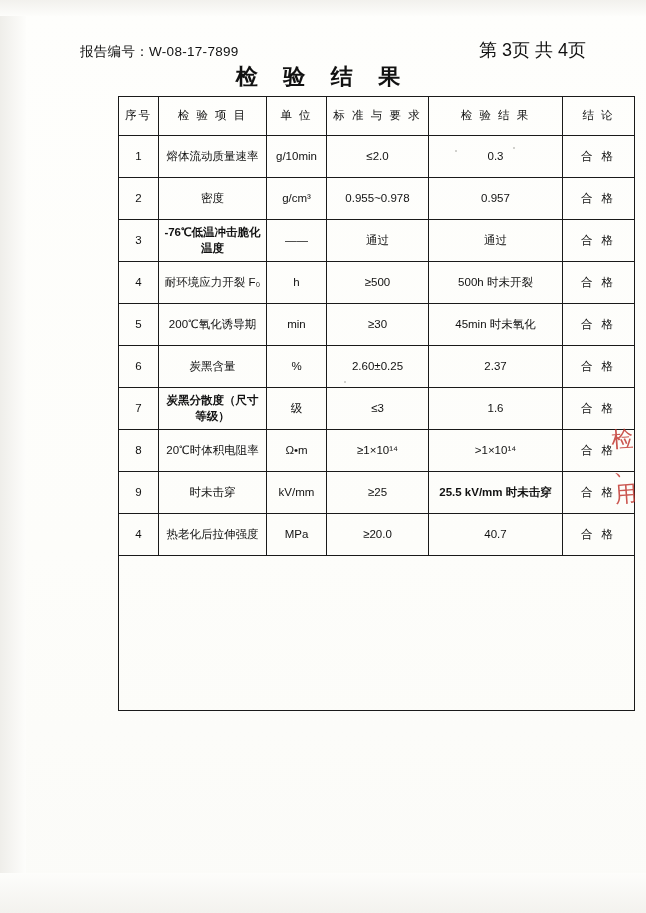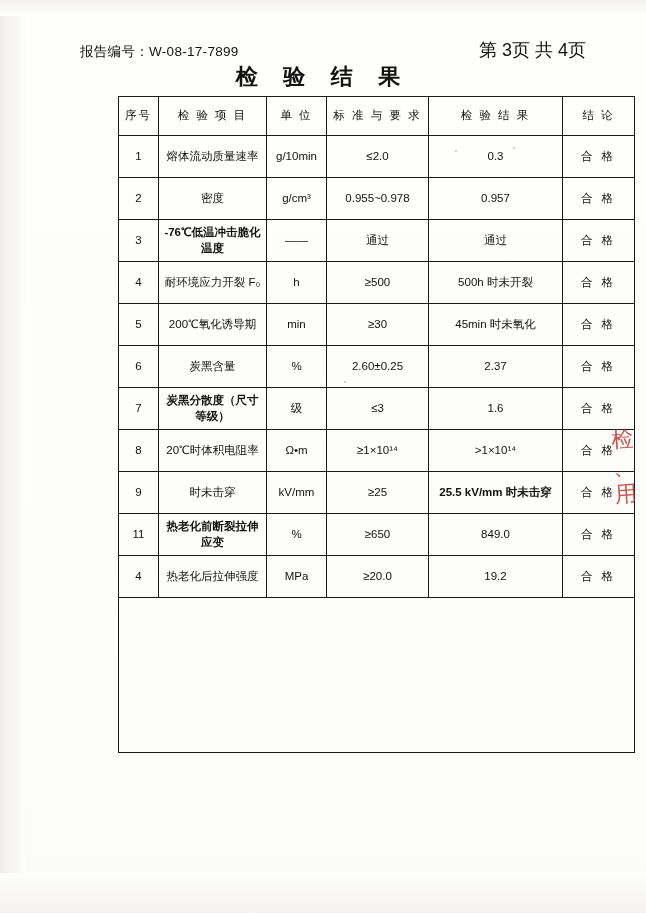--- a/index.html
+++ b/index.html
@@ -251,33 +251,25 @@
       </tr>
       <tr>
         <td>9</td>
         <td>时未击穿</td>
         <td>kV/mm</td>
         <td>≥25</td>
         <td class="two-line">25.5 kV/mm 时未击穿</td>
         <td class="conclusion">合 格</td>
       </tr>
       <tr>
-        <td>11</td>
-        <td class="two-line">热老化前断裂拉伸应变</td>
-        <td>%</td>
-        <td>≥650</td>
-        <td>849.0</td>
-        <td class="conclusion">合 格</td>
-      </tr>
-      <tr>
         <td>4</td>
         <td>热老化后拉伸强度</td>
         <td>MPa</td>
         <td>≥20.0</td>
-        <td>19.2</td>
+        <td>40.7</td>
         <td class="conclusion">合 格</td>
       </tr>
       <tr>
         <td class="blank-area" colspan="6"></td>
       </tr>
     </tbody>
   </table>
 
   <div class="stamp">
     <div>检</div>

